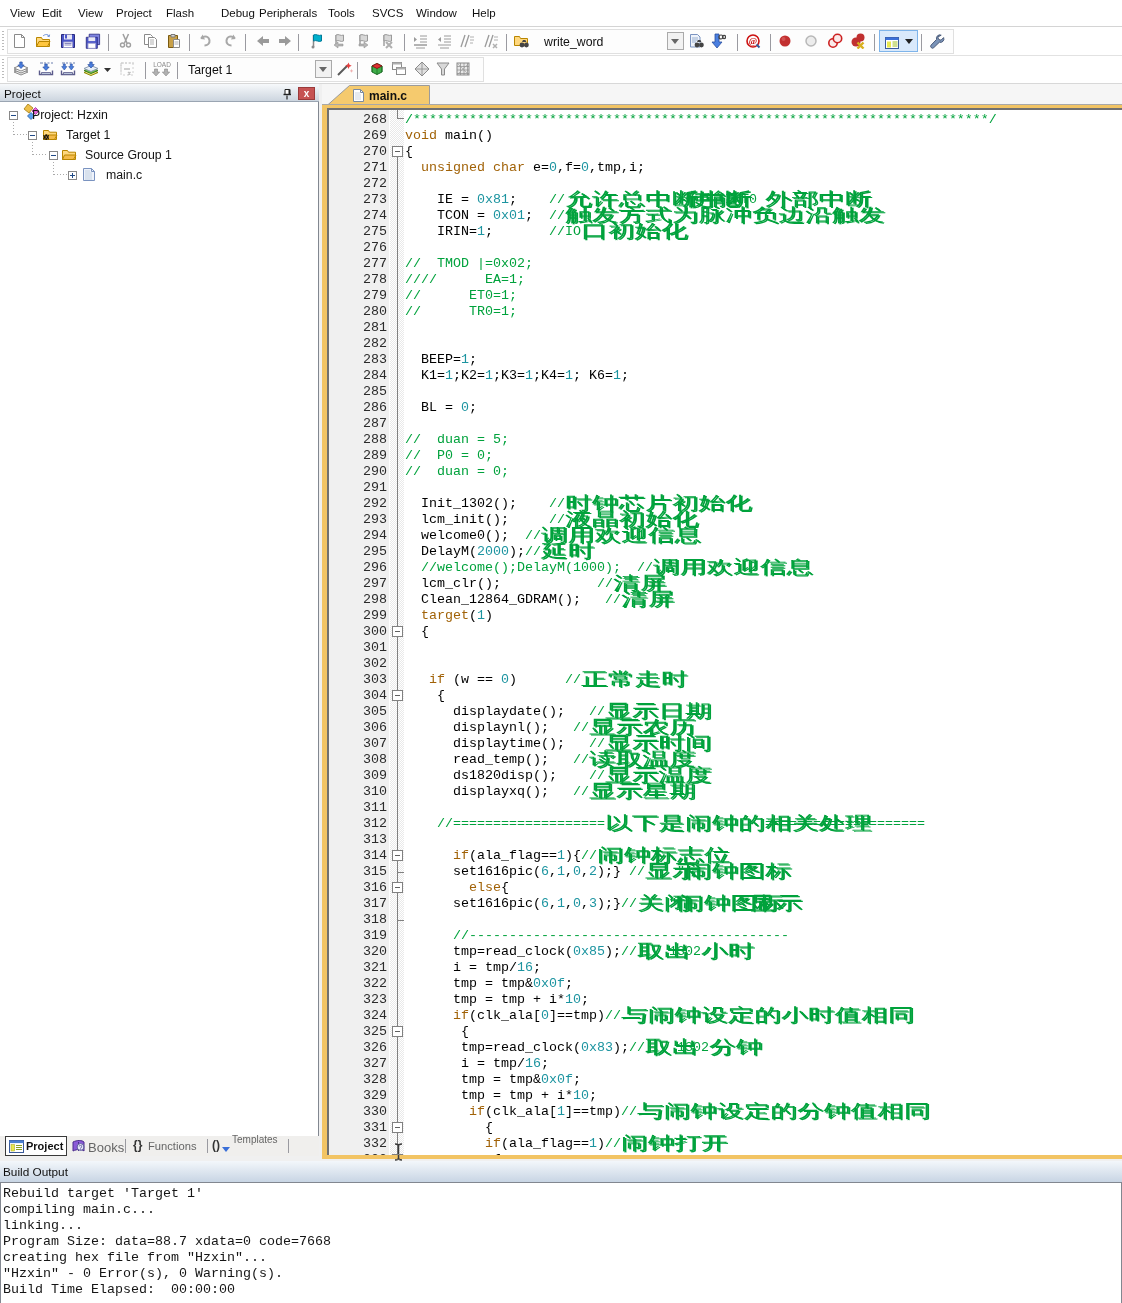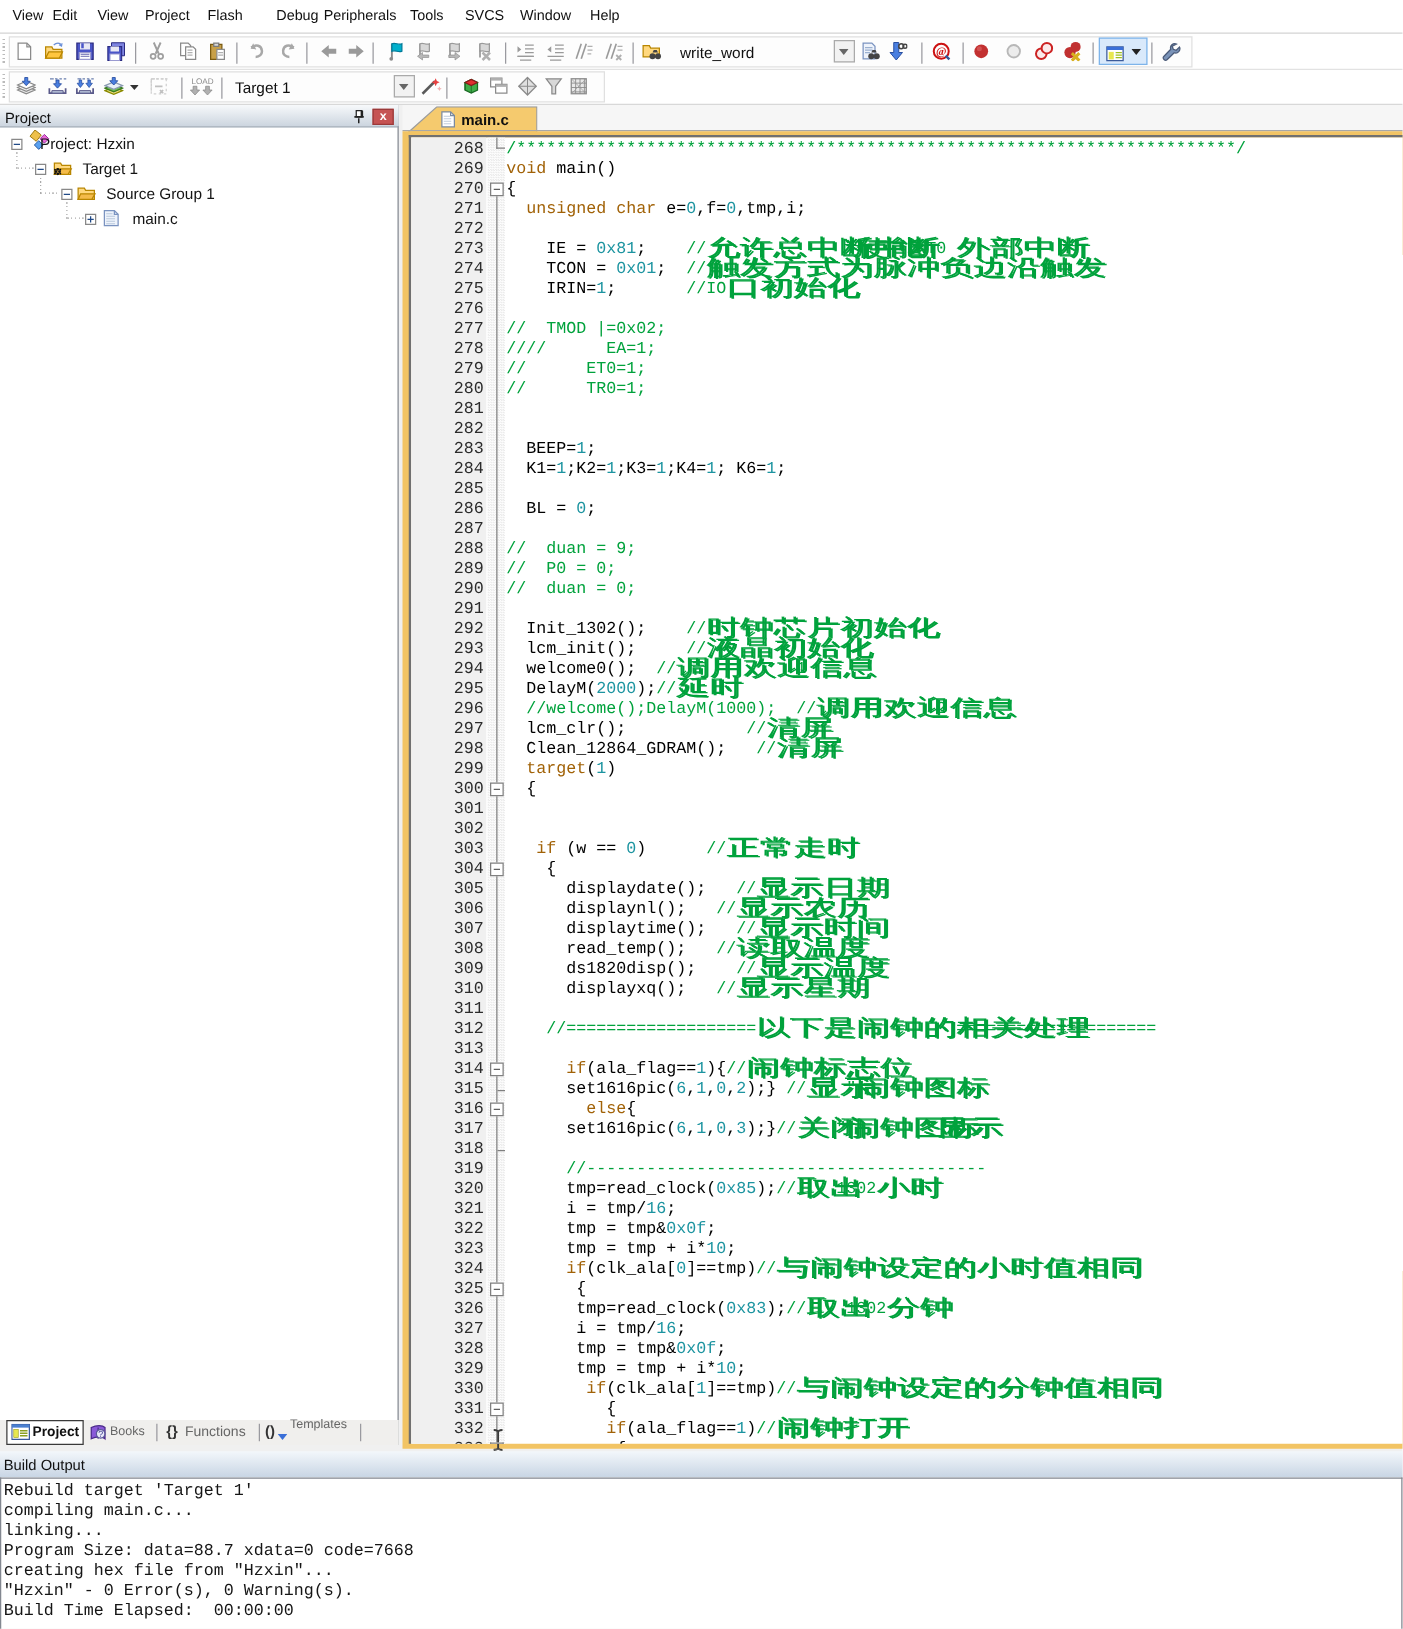--- a/index.html
+++ b/index.html
@@ -431,21 +431,21 @@
 <span class="c">////      EA=1;</span>
 <span class="c">//      ET0=1;</span>
 <span class="c">//      TR0=1;</span>
 
 
   BEEP=<span class="n">1</span>;
   K1=<span class="n">1</span>;K2=<span class="n">1</span>;K3=<span class="n">1</span>;K4=<span class="n">1</span>; K6=<span class="n">1</span>;
 
   BL = <span class="n">0</span>;
 
-<span class="c">//  duan = 9;</span>
+<span class="c">//  duan = 5;</span>
 <span class="c">//  P0 = 0;</span>
 <span class="c">//  duan = 0;</span>
 
   Init_1302();    <span class="c">//<b style="width:112px"><i>时钟芯片初始化</i></b></span>
   lcm_init();     <span class="c">//<b style="width:80px"><i>液晶初始化</i></b></span>
   welcome0();  <span class="c">//<b style="width:96px"><i>调用欢迎信息</i></b>1</span>
   DelayM(<span class="n">2000</span>);<span class="c">//<b style="width:32px"><i>延时</i></b></span>
   <span class="c">//welcome();DelayM(1000);  //<b style="width:96px"><i>调用欢迎信息</i></b>2</span>
   lcm_clr();            <span class="c">//<b style="width:32px"><i>清屏</i></b></span>
   Clean_12864_GDRAM();   <span class="c">//<b style="width:32px"><i>清屏</i></b></span>
@@ -496,21 +496,21 @@
       <rect x="2" y="4.5" width="3.6" height="6.5" fill="#e8e850" stroke="#a0a020" stroke-width="0.5"></rect>
       <path d="M7 5.5h6M7 7.5h6M7 9.5h6" stroke="#8aa020" stroke-width="1.2"></path>
     </svg></div>
 <span class="abs" style="left:26px;top:1140px;font-size:11px;font-weight:bold;color:#101010">Project</span>
 <div class="ic" style="left:71px;top:1139px;width:15px;height:14px"><svg width="15" height="14" viewBox="0 0 15 14">
       <path d="M2 3c4-2 9-2 11 0v9c-2-2-7-2-11 0z" fill="#8a5ad8" stroke="#4a2a8a"></path>
       <path d="M7.5 3v9" stroke="#4a2a8a"></path>
       <circle cx="9.5" cy="8" r="3.4" fill="#e8e8f8" stroke="#5a5a9a"></circle>
       <text x="9.5" y="10.6" font-size="7" fill="#3a3a8a" text-anchor="middle" font-family="Liberation Sans">?</text>
     </svg></div>
-<span class="abs" style="left:88px;top:1140px;font-size:10px;color:#666">Books</span>
+<span class="abs" style="left:88px;top:1140px;font-size:13px;color:#666">Books</span>
 <div style="position:absolute;left:125px;top:1139px;width:1px;height:14px;background:#9a9aa0"></div>
 <span class="abs" style="left:133px;top:1138px;font-size:12px;font-weight:bold;color:#333">{}</span>
 <span class="abs" style="left:148px;top:1140px;font-size:11.2px;color:#666">Functions</span>
 <div style="position:absolute;left:207px;top:1139px;width:1px;height:14px;background:#9a9aa0"></div>
 <span class="abs" style="left:212px;top:1138px;font-size:12px;font-weight:bold;color:#333">()</span>
 <div class="abs" style="left:222px;top:1147px;width:8px;height:5px;clip-path:polygon(0 0,100% 0,50% 100%);background:#3a6fd8"></div>
 <span class="abs" style="left:232px;top:1134px;font-size:10px;color:#666">Templates</span>
 <div style="position:absolute;left:288px;top:1139px;width:1px;height:14px;background:#9a9aa0"></div>
 <div class="abs" style="left:0;top:1161px;width:1122px;height:21px;background:linear-gradient(#f3f7fb,#c8d5e4)"></div>
 <span class="abs" style="left:3px;top:1165px;font-size:11.8px;color:#101010">Build Output</span>

